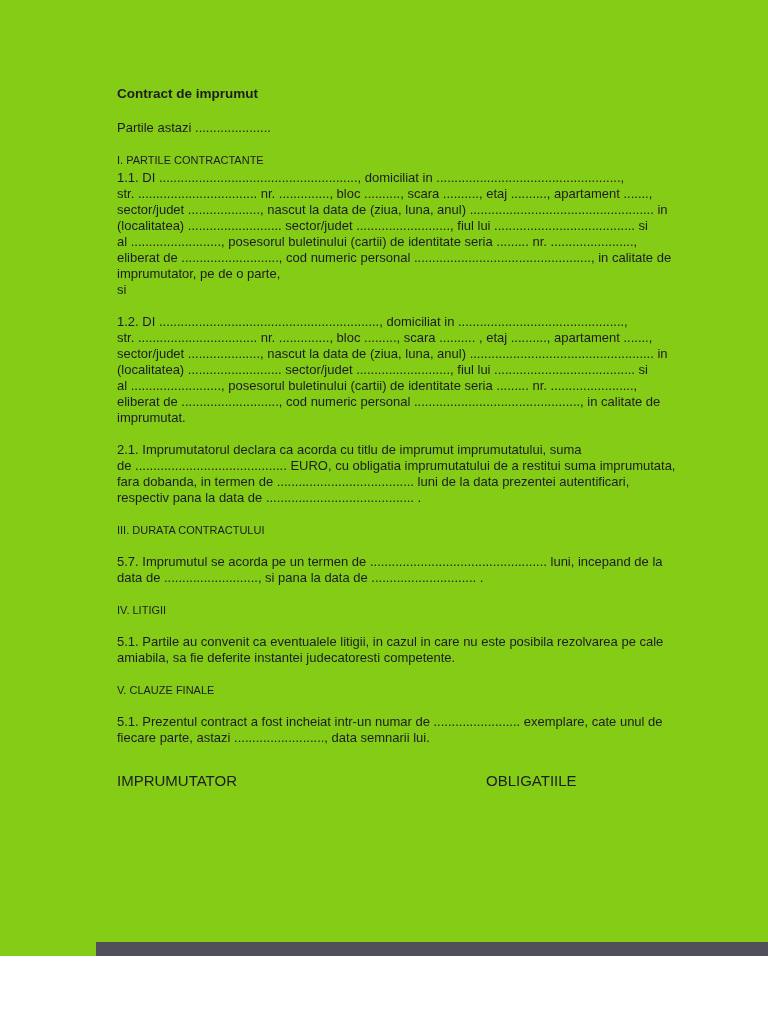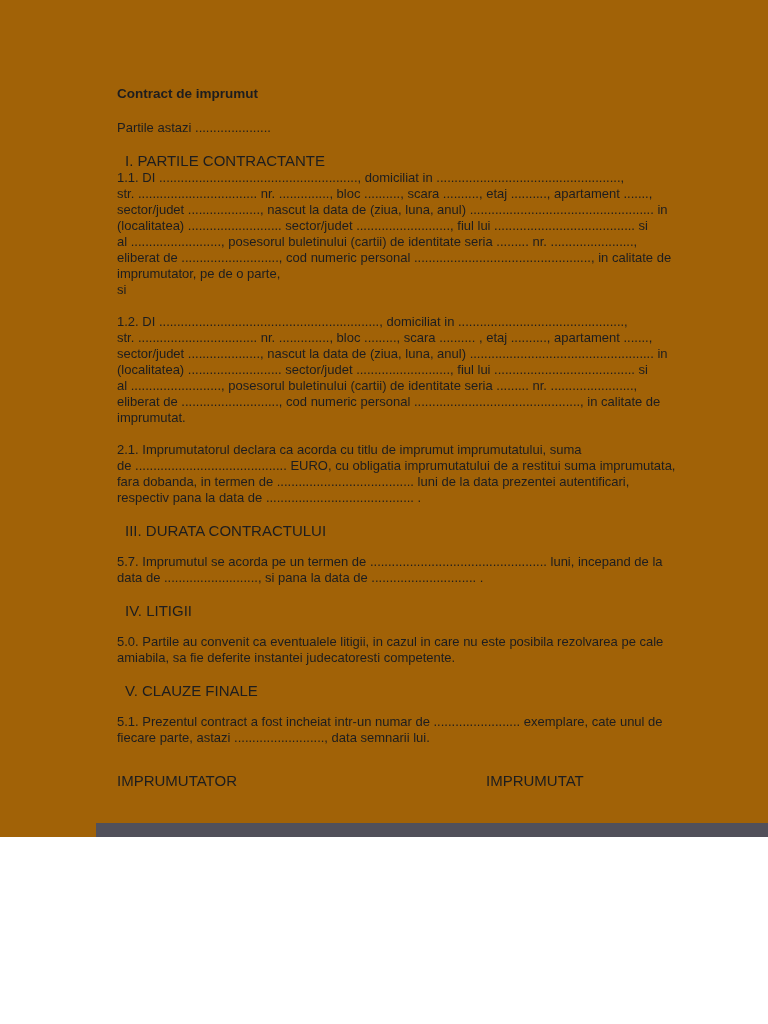--- a/index.html
+++ b/index.html
@@ -7,22 +7,22 @@
     padding: 0;
     background: #ffffff;
     width: 768px;
     height: 1024px;
     overflow: hidden;
     font-family: "Liberation Sans", "DejaVu Sans", sans-serif;
   }
   .page {
     position: relative;
     width: 768px;
-    height: 837px;
-    background: #a16207;
+    height: 956px;
+    background: #84cc16;
     color: #1d1d1f;
   }
   .content {
     position: absolute;
     top: 86px;
     left: 117px;
     width: 562px;
     font-size: 13px;
     line-height: 16px;
   }
@@ -32,24 +32,24 @@
     margin: 0 0 18px 0;
   }
   .intro {
     margin: 0 0 24px 0;
   }
   p.para {
     margin: 0 0 16px 0;
     white-space: pre-line;
   }
   h2.section-heading {
-    font-size: 15px;
+    font-size: 11px;
     font-weight: normal;
     line-height: 17px;
-    margin: 0 0 15px 8px;
+    margin: 0 0 15px 0;
   }
   h2.section-heading.tight {
     margin-bottom: 1px;
   }
   .sig-row {
     display: flex;
     margin-top: 27px;
     font-size: 15px;
   }
   .sig-left {
@@ -94,28 +94,28 @@
     <p class="para">2.1. Imprumutatorul declara ca acorda cu titlu de imprumut imprumutatului, suma
 de .......................................... EURO, cu obligatia imprumutatului de a restitui suma imprumutata,
 fara dobanda, in termen de ...................................... luni de la data prezentei autentificari,
 respectiv pana la data de ......................................... .</p>
 
     <h2 class="section-heading">III. DURATA CONTRACTULUI</h2>
     <p class="para">5.7. Imprumutul se acorda pe un termen de ................................................. luni, incepand de la
 data de .........................., si pana la data de ............................. .</p>
 
     <h2 class="section-heading">IV. LITIGII</h2>
-    <p class="para">5.0. Partile au convenit ca eventualele litigii, in cazul in care nu este posibila rezolvarea pe cale
+    <p class="para">5.1. Partile au convenit ca eventualele litigii, in cazul in care nu este posibila rezolvarea pe cale
 amiabila, sa fie deferite instantei judecatoresti competente.</p>
 
     <h2 class="section-heading">V. CLAUZE FINALE</h2>
     <p class="para">5.1. Prezentul contract a fost incheiat intr-un numar de ........................ exemplare, cate unul de
 fiecare parte, astazi ........................., data semnarii lui.</p>
 
     <div class="sig-row">
       <span class="sig-left">IMPRUMUTATOR</span>
-      <span class="sig-right">IMPRUMUTAT</span>
+      <span class="sig-right">OBLIGATIILE</span>
     </div>
 
   </div>
 
   <div class="footer-bar"></div>
 </div>
 
 </body></html>

